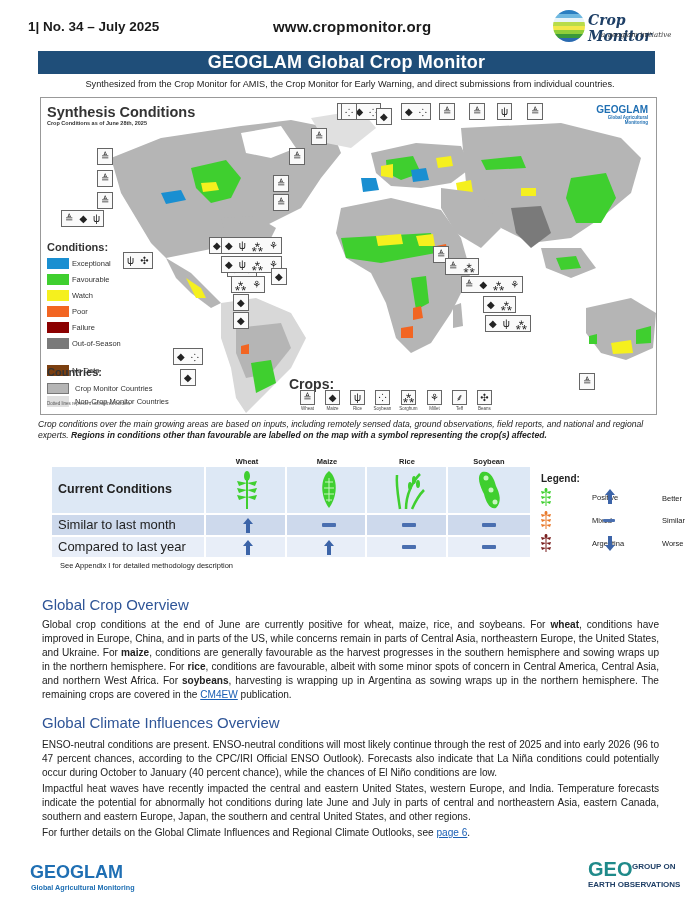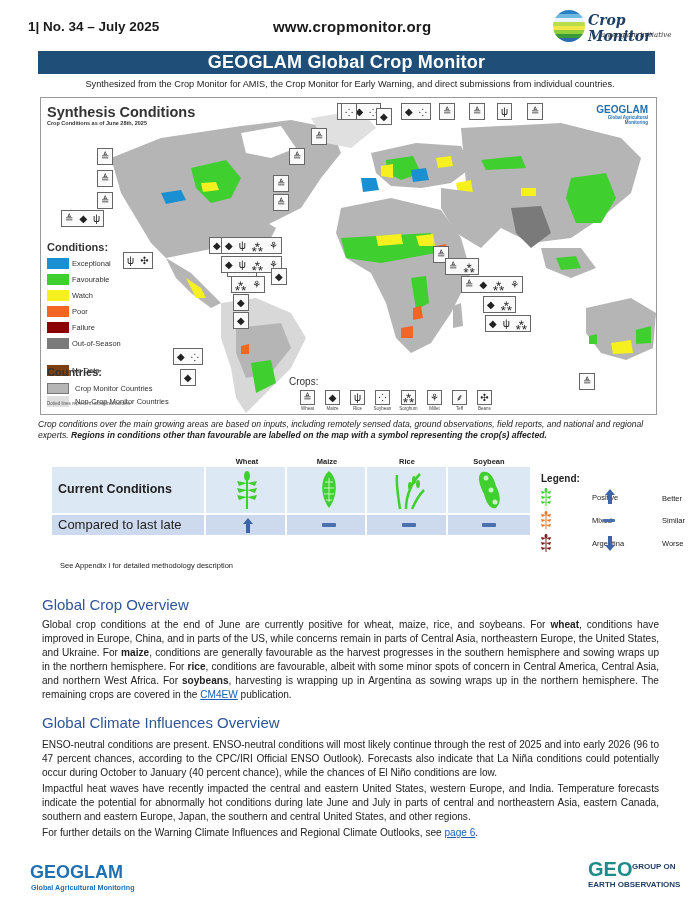--- a/index.html
+++ b/index.html
@@ -25,21 +25,21 @@
   .geoglam-small .g1 { font-size: 10px; font-weight: bold; color: #1f6fb3; }
   .geoglam-small .g2 { font-size: 4.5px; color: #1f6fb3; font-weight: bold; }
 
   .legend-heading { position: absolute; left: 6px; font-size: 11px; font-weight: bold; color: #333; }
   .legend-row { position: absolute; left: 6px; height: 12px; display: flex; align-items: center; }
   .legend-swatch { width: 22px; height: 11px; margin-right: 3px; }
   .legend-label { font-size: 7.5px; color: #333; }
   .country-swatch { width: 22px; height: 11px; border: 1px solid #777; margin-right: 6px; }
   .dotted-note { position: absolute; left: 6px; top: 303px; font-size: 4.5px; color: #555; }
 
-  .crops-label { position: absolute; left: 248px; top: 278px; font-size: 10px; font-weight: normal; color: #333; }
+  .crops-label { position: absolute; left: 248px; top: 278px; font-size: 14px; font-weight: bold; color: #333; }
   .crop-key { position: absolute; top: 292px; width: 19px; text-align: center; }
   .crop-key .box { width: 15px; height: 15px; border: 1px solid #666; background: #fafafa; margin: 0 auto; font-size: 10px; line-height: 13px; color: #222; }
   .crop-key .lbl { font-size: 4.5px; color: #444; margin-top: 1px; white-space: nowrap; margin-left: -6px; margin-right: -6px; }
 
   .callout { position: absolute; border: 1px solid #666; background: #fafafa; height: 17px; display: flex; align-items: center; padding: 0 3px; gap: 6px; font-size: 10px; color: #222; }
 
   .caption { position: absolute; left: 38px; top: 419px; width: 625px; font-size: 8.6px; font-style: italic; line-height: 11px; color: #222; }
   .caption b { font-weight: bold; }
 
   .cond-table { position: absolute; left: 52px; top: 457px; }
@@ -386,29 +386,40 @@
     </svg>
     <svg style="position:absolute;left:424px;top:3px" width="28" height="40" viewBox="0 0 28 40">
       <path d="M6,2 C14,0 18,8 20,16 C24,24 26,32 20,38 C14,40 10,32 8,24 C4,16 0,6 6,2 Z" fill="#3fcf2f"></path>
       <circle cx="10" cy="8" r="2.5" fill="#c8f5c0"></circle>
         <circle cx="15" cy="20" r="2.5" fill="#c8f5c0"></circle>
         <circle cx="19" cy="32" r="2.5" fill="#c8f5c0"></circle>
     </svg>
   </div>
 
   <div class="row-month">
-    <div class="row-label" style="top:2px">Compared to last late</div>
+    <div class="row-label" style="top:2px">Similar to last month</div>
     <svg style="position:absolute;left:191px;top:3px" width="10" height="15" viewBox="0 0 10 15">
         <path d="M5,0 L10,6 L7,6 L7,15 L3,15 L3,6 L0,6 Z" fill="#3c64a8"></path>
       </svg>
     <div class="dash" style="left:270px;top:8px"></div>
     <div class="dash" style="left:350px;top:8px"></div>
     <div class="dash" style="left:430px;top:8px"></div>
   </div>
 
+  <div class="row-year">
+    <div class="row-label" style="top:2px">Compared to last year</div>
+    <svg style="position:absolute;left:191px;top:3px" width="10" height="15" viewBox="0 0 10 15">
+        <path d="M5,0 L10,6 L7,6 L7,15 L3,15 L3,6 L0,6 Z" fill="#3c64a8"></path>
+      </svg>
+    <svg style="position:absolute;left:272px;top:3px" width="10" height="15" viewBox="0 0 10 15">
+        <path d="M5,0 L10,6 L7,6 L7,15 L3,15 L3,6 L0,6 Z" fill="#3c64a8"></path>
+      </svg>
+    <div class="dash" style="left:350px;top:8px"></div>
+    <div class="dash" style="left:430px;top:8px"></div>
+  </div>
 
   <div class="cell-sep" style="left:152px;top:10px;height:90px"></div>
   <div class="cell-sep" style="left:233px;top:10px;height:90px"></div>
   <div class="cell-sep" style="left:313px;top:10px;height:90px"></div>
   <div class="cell-sep" style="left:394px;top:10px;height:90px"></div>
 </div>
 
 <div class="appendix-note">See Appendix I for detailed methodology description</div>
 
 <div class="legend-box">
@@ -446,21 +457,21 @@
 
 <div class="section-title" style="top:596px">Global Crop Overview</div>
 <div class="para" style="top:618px">
   <span>Global crop conditions at the end of June are currently positive for wheat, maize, rice, and soybeans. For </span><b>wheat</b><span>, conditions have improved in Europe, China, and in parts of the US, while concerns remain in parts of Central Asia, northeastern Europe, the United States, and Ukraine. For </span><b>maize</b><span>, conditions are generally favourable as the harvest progresses in the southern hemisphere and sowing wraps up in the northern hemisphere. For </span><b>rice</b><span>, conditions are favourable, albeit with some minor spots of concern in Central America, Central Asia, and northern West Africa. For </span><b>soybeans</b><span>, harvesting is wrapping up in Argentina as sowing wraps up in the northern hemisphere. The remaining crops are covered in the </span><span class="link">CM4EW</span><span> publication.</span>
 </div>
 
 <div class="section-title" style="top:714px">Global Climate Influences Overview</div>
 <div class="para" style="top:738px">ENSO-neutral conditions are present. ENSO-neutral conditions will most likely continue through the rest of 2025 and into early 2026 (96 to 47 percent chances, according to the CPC/IRI Official ENSO Outlook). Forecasts also indicate that La Niña conditions could potentially occur during October to January (40 percent chance), while the chances of El Niño conditions are low.</div>
 <div class="para" style="top:782px">Impactful heat waves have recently impacted the central and eastern United States, western Europe, and India. Temperature forecasts indicate the potential for abnormally hot conditions during late June and July in parts of central and northeastern Asia, eastern Canada, southern and eastern Europe, Japan, the southern and central United States, and other regions.</div>
 <div class="para" style="top:826px">
-  <span>For further details on the Warning Climate Influences and Regional Climate Outlooks, see </span><span class="link">page 6</span><span>.</span>
+  <span>For further details on the Global Climate Influences and Regional Climate Outlooks, see </span><span class="link">page 6</span><span>.</span>
 </div>
 
 <div class="footer-geoglam">
   <div class="fg1">GEOGLAM</div>
   <div class="fg2">Global Agricultural Monitoring</div>
 </div>
 <div class="footer-text">The Crop Monitor is a part of GEOGLAM, a GEO global initiative.</div>
 <div class="footer-geo">
   <div class="ge1">GEO</div>
   <div class="ge2">GROUP ON</div>

